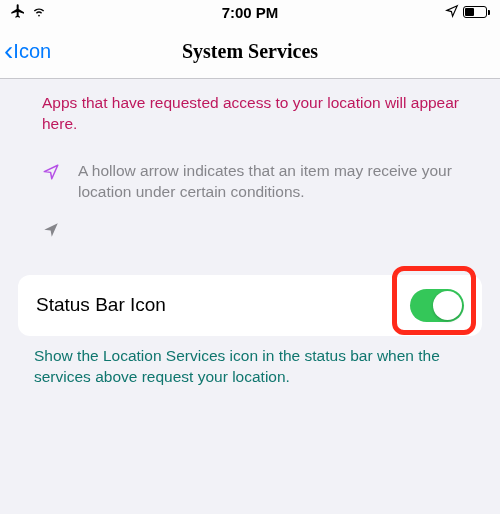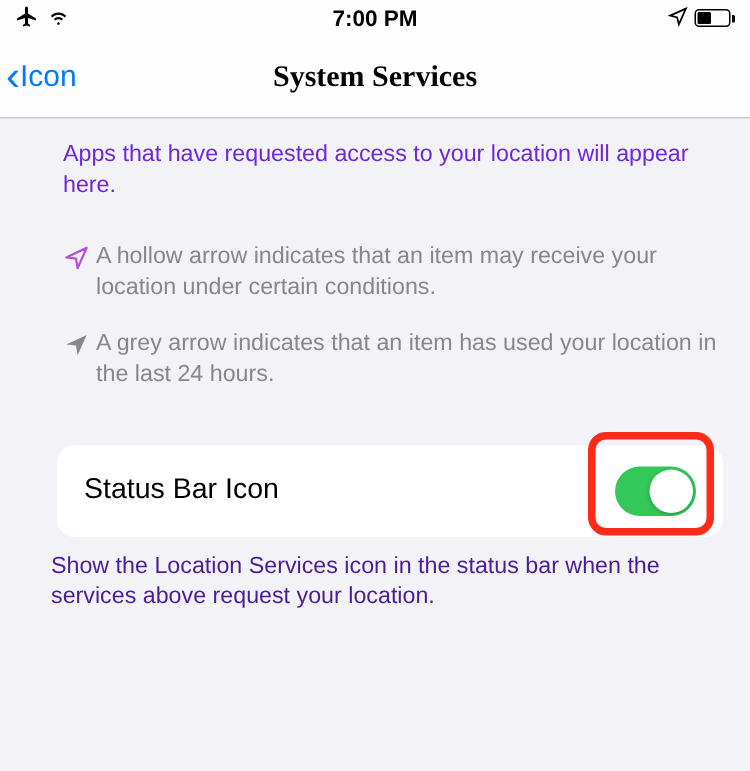--- a/index.html
+++ b/index.html
@@ -45,40 +45,41 @@
       left: 50%;
       transform: translateX(-50%);
       font-size: 20px;
       font-weight: 600;
       font-family: Liberation Serif, serif;
     }
     .content { padding: 0; }
     .intro {
       padding: 14px 20px 18px 42px;
       font-size: 15.5px;
-      color: #6d28d9;
+      color: #be185d;
       line-height: 1.35;
     }
     .legend-item {
       display: flex;
       padding: 8px 20px 8px 42px;
+      gap: 14px;
     }
     .legend-icon {
       width: 22px;
       flex-shrink: 0;
       display: flex;
       align-items: flex-start;
       padding-top: 2px;
     }
     .legend-text {
       font-size: 15.5px;
       color: #86868b;
       line-height: 1.35;
     }
-    .row-group { margin-top: 28px; margin-left: 20px; }
+    .row-group { margin-top: 28px; }
     .row {
       background: #ffffff;
       border-radius: 12px;
       margin: 0 18px;
       display: flex;
       align-items: center;
       justify-content: space-between;
       padding: 14px 18px;
       position: relative;
     }
@@ -107,21 +108,21 @@
       border-radius: 12px;
       right: 6px;
       top: -9px;
       width: 84px;
       height: 69px;
       pointer-events: none;
     }
     .footer {
       padding: 10px 20px 0 34px;
       font-size: 15.5px;
-      color: #4c1d95;
+      color: #0f766e;
       line-height: 1.35;
     }
     .battery { display: inline-flex; align-items: center; }
     .battery-body {
       width: 24px; height: 12px;
       border: 1px solid #000; border-radius: 3px;
       position: relative;
     }
     .battery-fill { position: absolute; left: 1px; top: 1px; bottom: 1px; width: 9px; background: #000; border-radius: 1px;}
     .battery-tip { width: 2px; height: 5px; background: #000; border-radius: 0 1px 1px 0; margin-left: 1px;}
@@ -178,21 +179,20 @@
     <div class="legend-text">A hollow arrow indicates that an item may receive your location under certain conditions.</div>
   </div>
 
 
   <div class="legend-item">
     <div class="legend-icon">
       <svg width="18" height="18" viewBox="0 0 24 24">
           <path fill="#86868b" d="M21 3L3 11.5l8.5 1L13 21 21 3z"></path>
         </svg>
     </div>
-    <div class="legend-text">A grey arrow indicates that an item has used your location in the last 24 hours.</div>
   </div>
 
   <div class="row-group">
     <div class="row">
       <div class="row-label">Status Bar Icon</div>
       <div class="toggle">
         <div class="toggle-knob"></div>
       </div>
       <div class="highlight-box"></div>
     </div>

